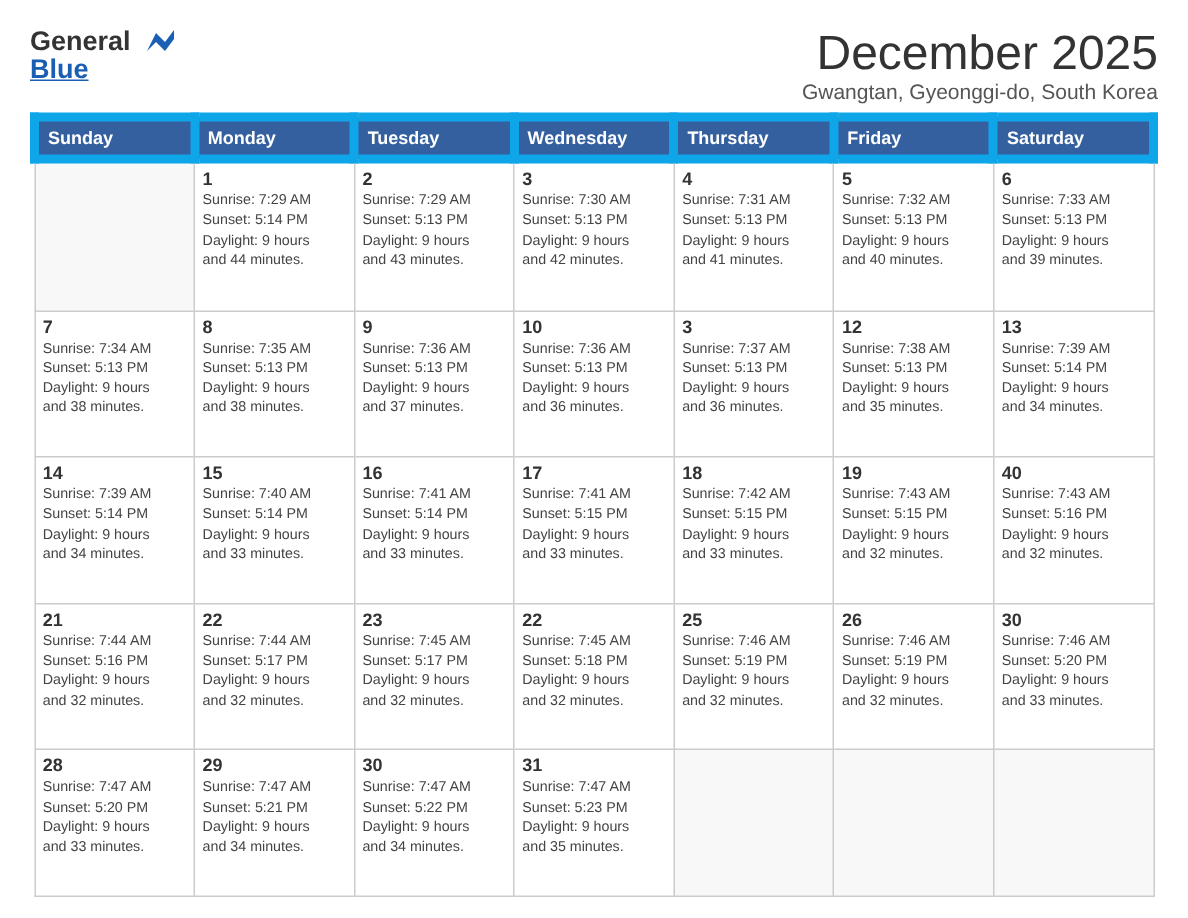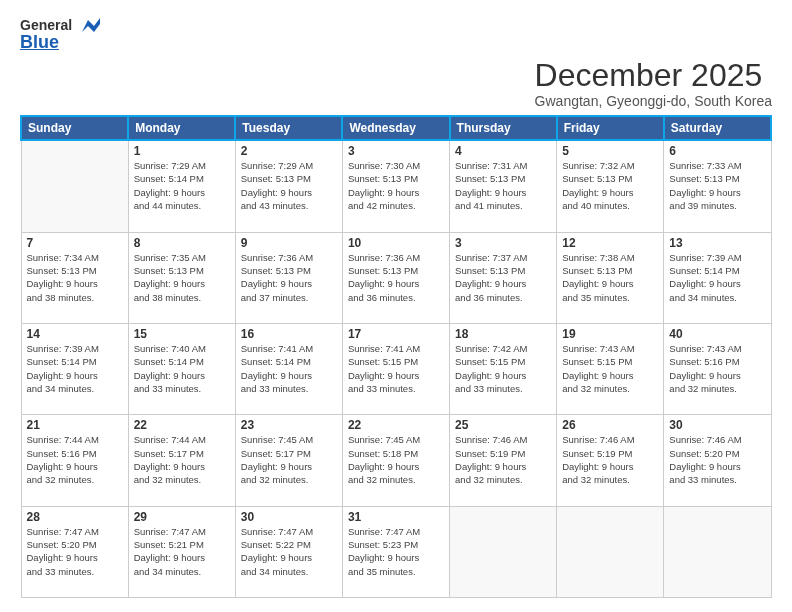--- a/index.html
+++ b/index.html
@@ -22,29 +22,28 @@
       align-items: flex-start;
       justify-content: space-between;
       margin-bottom: 6px;
     }
     .logo {
       display: flex;
       flex-direction: column;
       align-items: flex-start;
     }
     .logo-text {
-      font-size: 14px;
+      font-size: 18px;
       font-weight: bold;
       color: #333;
       line-height: 1.1;
     }
     .logo-text span.general { color: #333; }
     .title-section {
-      text-align: left;
-      margin-top: 40px;
+      text-align: right;
     }
     .month-title {
       font-size: 32px;
       color: #333;
       font-weight: normal;
       line-height: 1.1;
     }
     .location {
       font-size: 14px;
       color: #555;
@@ -55,21 +54,21 @@
       border-collapse: collapse;
       width: 100%;
       table-layout: fixed;
     }
     .calendar th {
       background: #3560a0;
       color: #fff;
       font-size: 12px;
       font-weight: bold;
       padding: 4px 6px;
-      border: 2px solid #0ea5e9;
+      border: 6px solid #0ea5e9;
       text-align: left;
       margin-top: 25px;
     }
     .calendar td {
       border: 1px solid #ccc;
       vertical-align: top;
       padding: 3px 5px;
       font-size: 10px;
       color: #333;
       width: calc(100% / 7);

